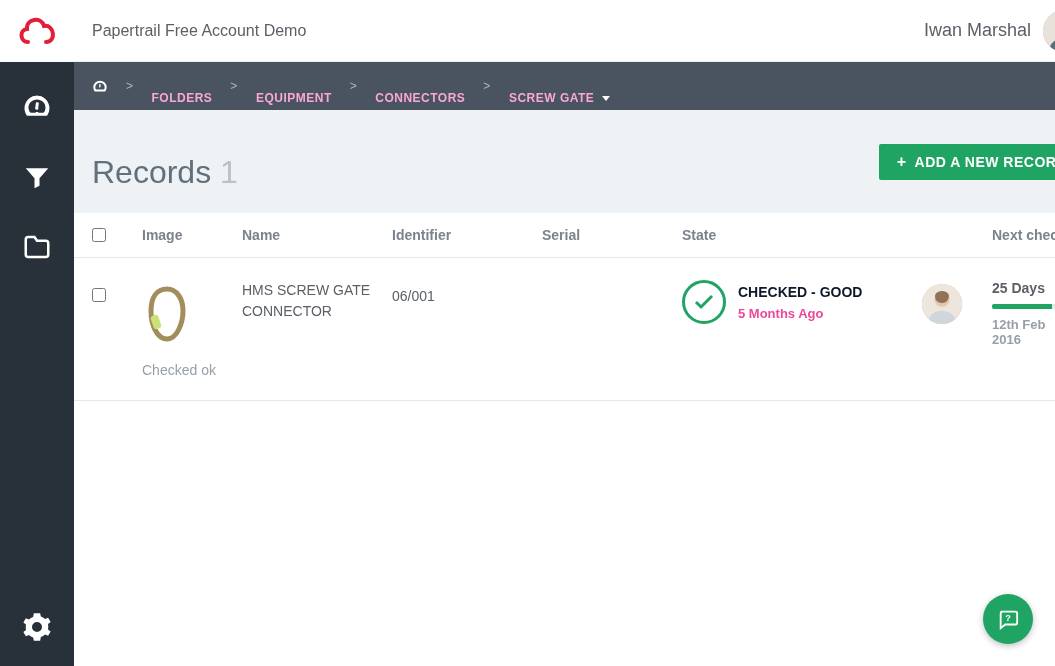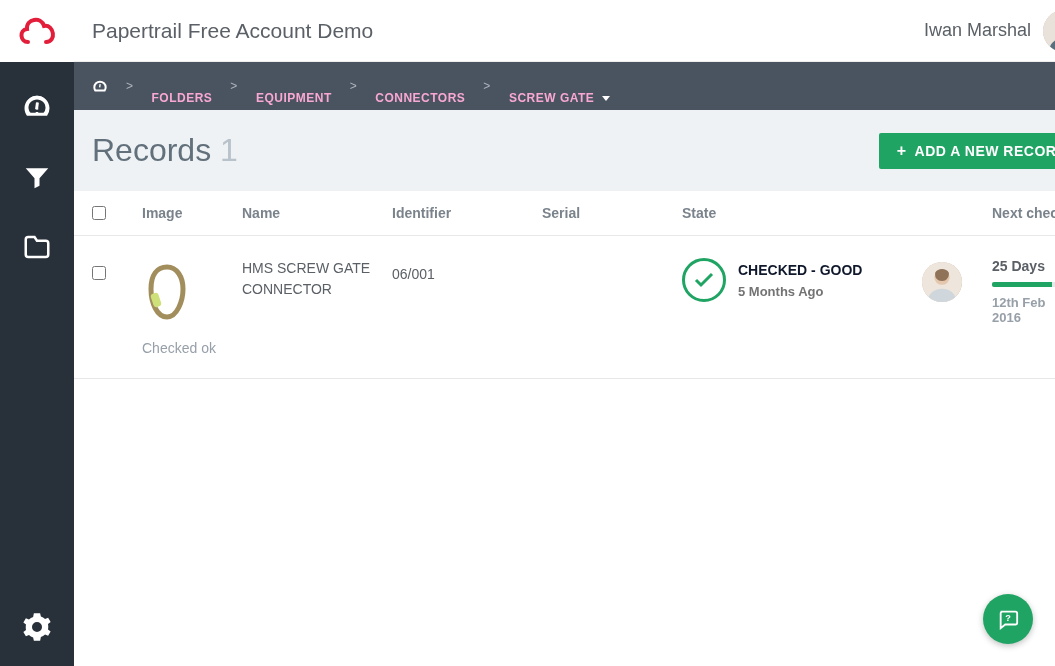--- a/index.html
+++ b/index.html
@@ -38,21 +38,21 @@
 
   
   .topbar {
     height: 62px;
     background: #ffffff;
     display: flex; align-items: center;
     padding: 0 18px;
     border-bottom: 1px solid #eee;
     justify-content: space-between;
   }
-  .topbar .title { color: #5b6066; font-size: 21px; font-weight: 400; }
+  .topbar .title { color: #5b6066; font-size: 16px; font-weight: 400; }
   .topbar .user { display: flex; align-items: center; gap: 12px; }
   .topbar .user-name { color: #5b6066; font-size: 18px; }
   .avatar {
     width: 42px; height: 42px; border-radius: 50%;
     background: linear-gradient(135deg, #d9c9b8 0%, #b99f86 100%);
     display: flex; align-items: center; justify-content: center;
     overflow: hidden;
   }
   .avatar svg { width: 100%; height: 100%; }
 
@@ -73,21 +73,21 @@
   .crumbs a { color: #f9a8d4; text-decoration: none; cursor: pointer; margin-top: 24px; }
   .crumbs .home-icon { width: 16px; height: 14px; fill: #fff; }
   .crumbs .dropdown-caret { display:inline-block; margin-left:4px; width:0;height:0;border-left:4px solid transparent;border-right:4px solid transparent;border-top:5px solid #fff; vertical-align: middle; }
 
   
   .pagehead {
     background: #eef2f5;
     padding: 22px 18px 22px 18px;
     display: flex; align-items: center; justify-content: space-between;
   }
-  .pagehead h1 { font-weight: 300; font-size: 32px; color: #62707b; }
+  .pagehead h1 { font-weight: 300; font-size: 32px; color: #62707b; margin-top: 22px; }
   .pagehead h1 .count { color: #b8c2ca; }
   .add-record-btn {
     background: #1fa463;
     color: #fff;
     border: none;
     padding: 10px 18px;
     font-size: 14px;
     font-weight: 700;
     letter-spacing: 0.5px;
     cursor: pointer;
@@ -131,21 +131,21 @@
     display:flex; align-items:center; justify-content:center;
   }
 
   .state-cell { display:flex; align-items:center; gap:12px; }
   .check-circle {
     width: 44px; height: 44px; border: 3px solid #1fa463; border-radius: 50%;
     display:flex; align-items:center; justify-content:center;
   }
   .check-circle svg { width: 24px; height: 24px; stroke: #1fa463; fill:none; stroke-width:3; }
   .state-text { font-weight:700; color:#0f172a; line-height:1.3; }
-  .state-sub { font-size:13px; color:#737373; margin-top:4px; font-weight:700;}
+  .state-sub { font-size:13px; color:#ec4899; margin-top:4px; font-weight:700;}
 
   .user-avatar-cell { display:flex; align-items:center; padding-top:4px;}
   .user-avatar-cell .avatar { width:40px; height:40px; }
 
   .nextcheck-cell { }
   .nextcheck-days { font-weight:700; color:#5b6066; }
   .progress {
     margin-top: 8px;
     width: 85px; height: 5px; background: #e6e8ea; border-radius: 2px; overflow:hidden;
   }

